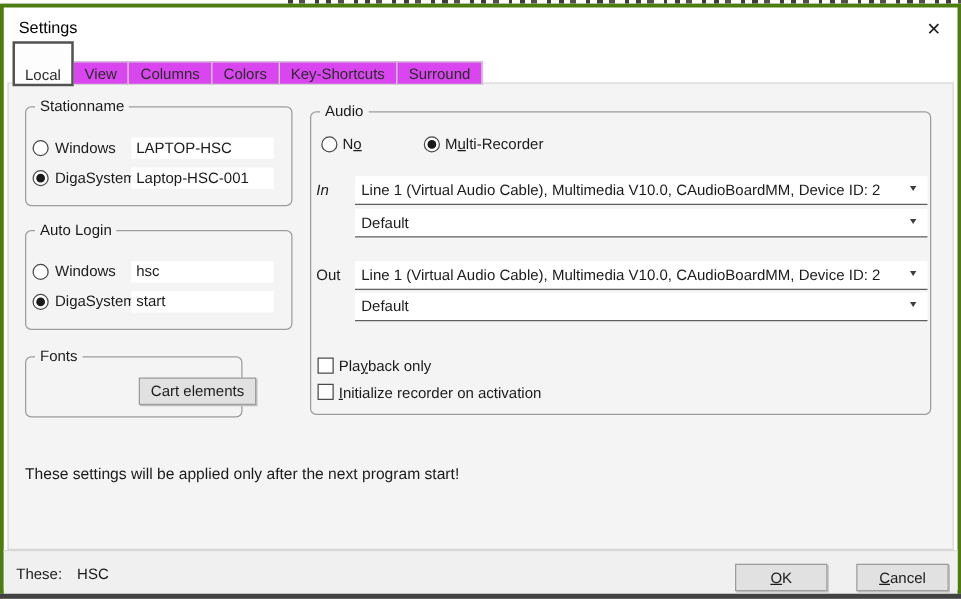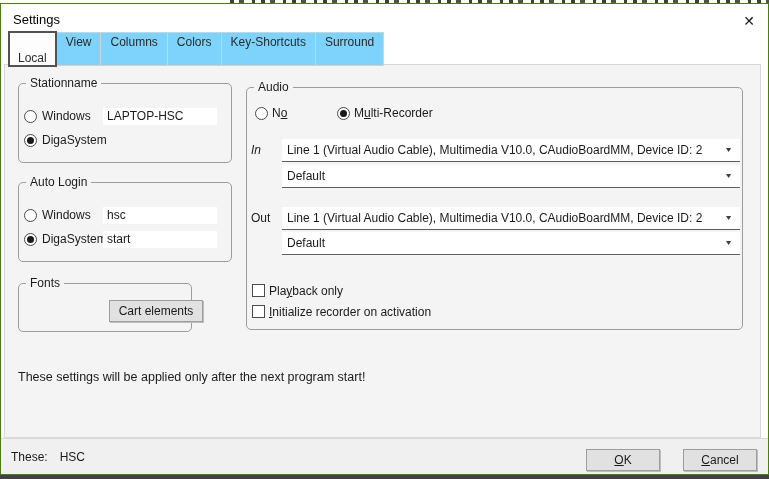--- a/index.html
+++ b/index.html
@@ -8,29 +8,29 @@
   .screen { position:relative; width:769px; height:479px; background:#434343; }
 
   
   .top-strip { position:absolute; left:0; top:0; width:769px; height:3px; background:#fff; }
   .top-frag { position:absolute; left:230px; top:0; right:0; height:3px;
     background:repeating-linear-gradient(90deg,#3d3d3d 0 4px,transparent 4px 9px,#52514b 9px 14px,transparent 14px 22px,#3d3d3d 22px 25px,transparent 25px 31px); }
   .bottom-strip { position:absolute; left:0; bottom:0; width:769px; height:4px; background:#424242; }
 
   
   .dialog { position:absolute; left:0; top:3px; width:769px; height:472px;
-    background:#ffffff; border:1px solid #4d7c0f; }
+    background:#ffffff; border:3px solid #4d7c0f; }
   .titlebar-title { position:absolute; left:12px; top:8px; font-size:13px; color:#000; }
   .close-btn { position:absolute; right:6px; top:4px; width:26px; height:26px;
     display:flex; align-items:center; justify-content:center; font-size:14px; color:#1b1b1b; cursor:pointer; }
 
   
   .tabstrip { position:absolute; left:7px; top:38px; display:flex; align-items:flex-end; height:24px; }
-  .tab { height:34px; line-height:19px; padding:0 9px; font-size:12px; color:#2b2b2b;
-    background:#7dd3fc; border:1px solid #d2d2d2; margin-right:-1px; position:relative; z-index:1; }
+  .tab { height:19px; line-height:19px; padding:0 9px; font-size:12px; color:#2b2b2b;
+    background:#d946ef; border:1px solid #d2d2d2; margin-right:-1px; position:relative; z-index:1; }
   .tab.sel { background:#fdfdfd; border:2px solid #525252; height:23px; line-height:19px;
     padding:16px 8px; margin-bottom:-1px; z-index:3; }
 
   
   .panel { position:absolute; left:3px; top:60px; width:757px; height:374px;
     background:#f4f4f4; border:1px solid #d7d7d7; }
 
   
   .grp { position:absolute; border:1px solid #9c9c9c; border-radius:5px; }
   .lg { position:absolute; top:-8px; left:7px; background:#f4f4f4; padding:0 4px;
@@ -90,20 +90,21 @@
 
     <div class="panel">
 
       <div class="grp" style="left:13px; top:18px; width:214px; height:80px;">
         <div class="lg">Stationname</div>
         <div class="radio" style="left:5px; top:26px;"></div>
         <div class="lbl" style="left:23px; top:25px;">Windows</div>
         <div class="field" style="left:84px; top:24px; width:114px; height:17px;">LAPTOP-HSC</div>
         <div class="radio on" style="left:5px; top:50px;"></div>
         <div class="lbl" style="left:23px; top:49px;">DigaSystem</div>
+        <div class="field" style="left:84px; top:48px; width:114px; height:17px;">Laptop-HSC-001</div>
       </div>
 
       <div class="grp" style="left:13px; top:117px; width:214px; height:80px;">
         <div class="lg">Auto Login</div>
         <div class="radio" style="left:5px; top:26px;"></div>
         <div class="lbl" style="left:23px; top:25px;">Windows</div>
         <div class="field" style="left:84px; top:24px; width:114px; height:17px;">hsc</div>
         <div class="radio on" style="left:5px; top:50px;"></div>
         <div class="lbl" style="left:23px; top:49px;">DigaSystem</div>
         <div class="field" style="left:84px; top:48px; width:114px; height:17px;">start</div>

